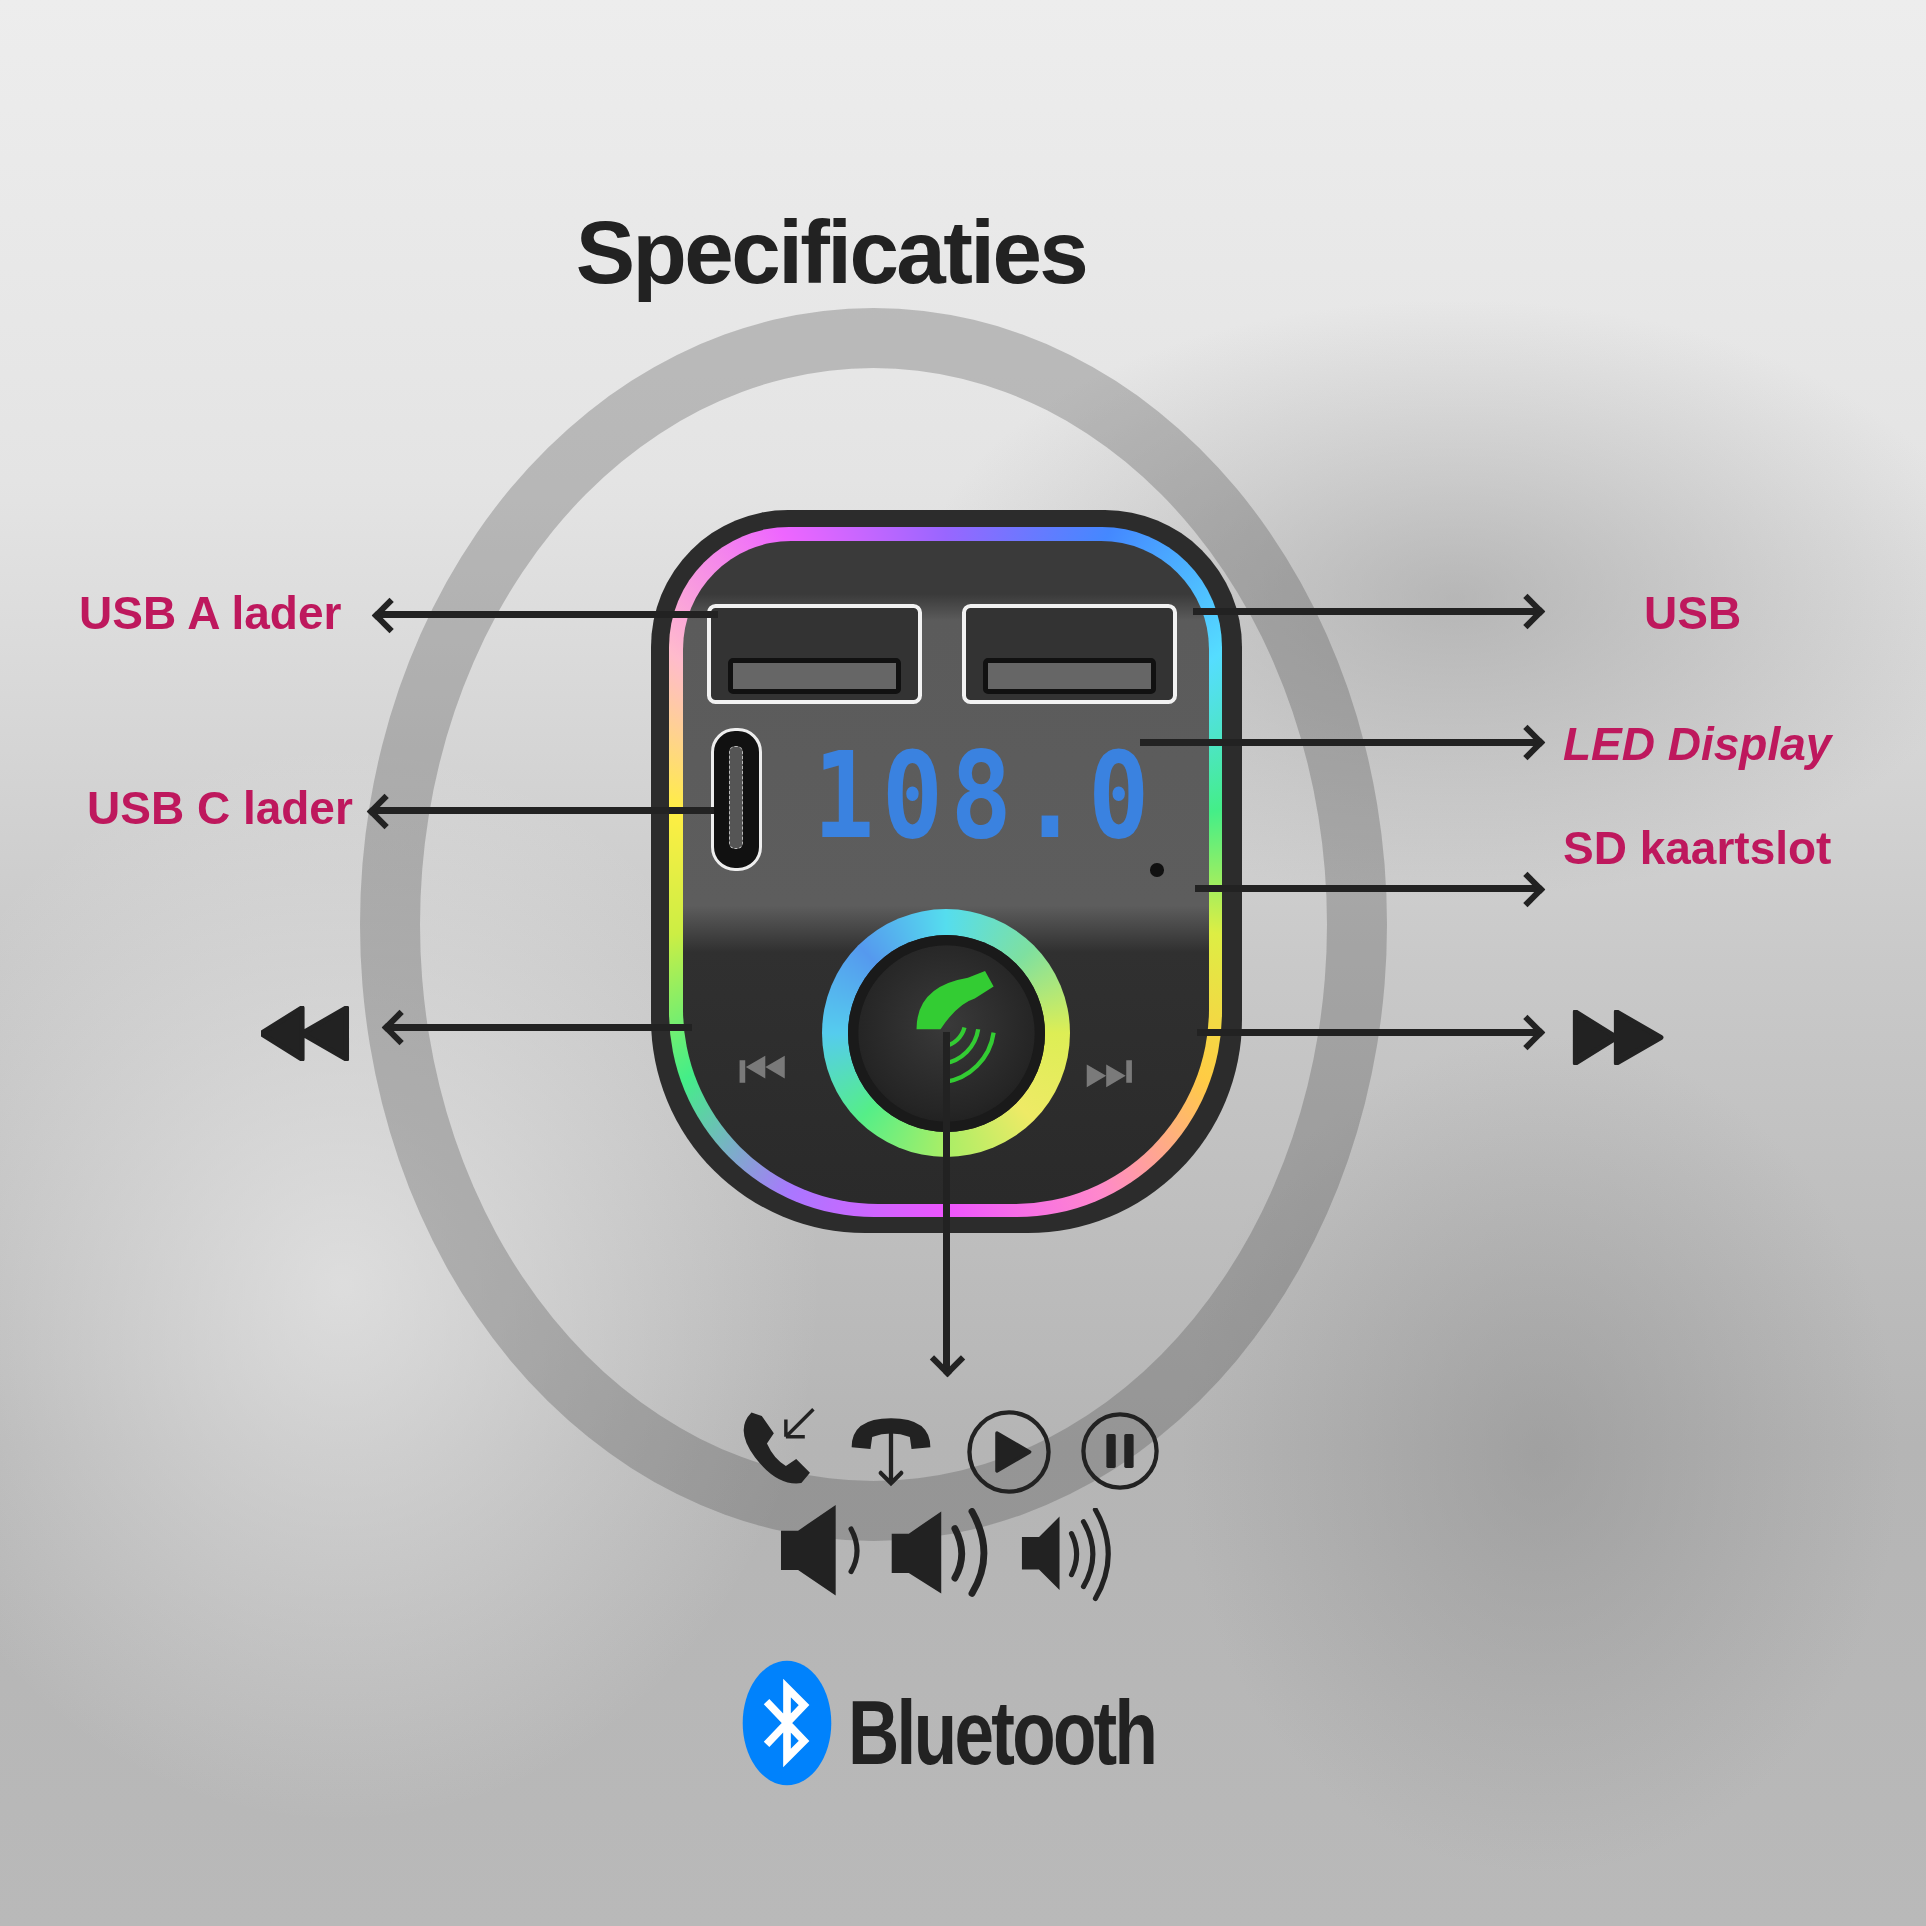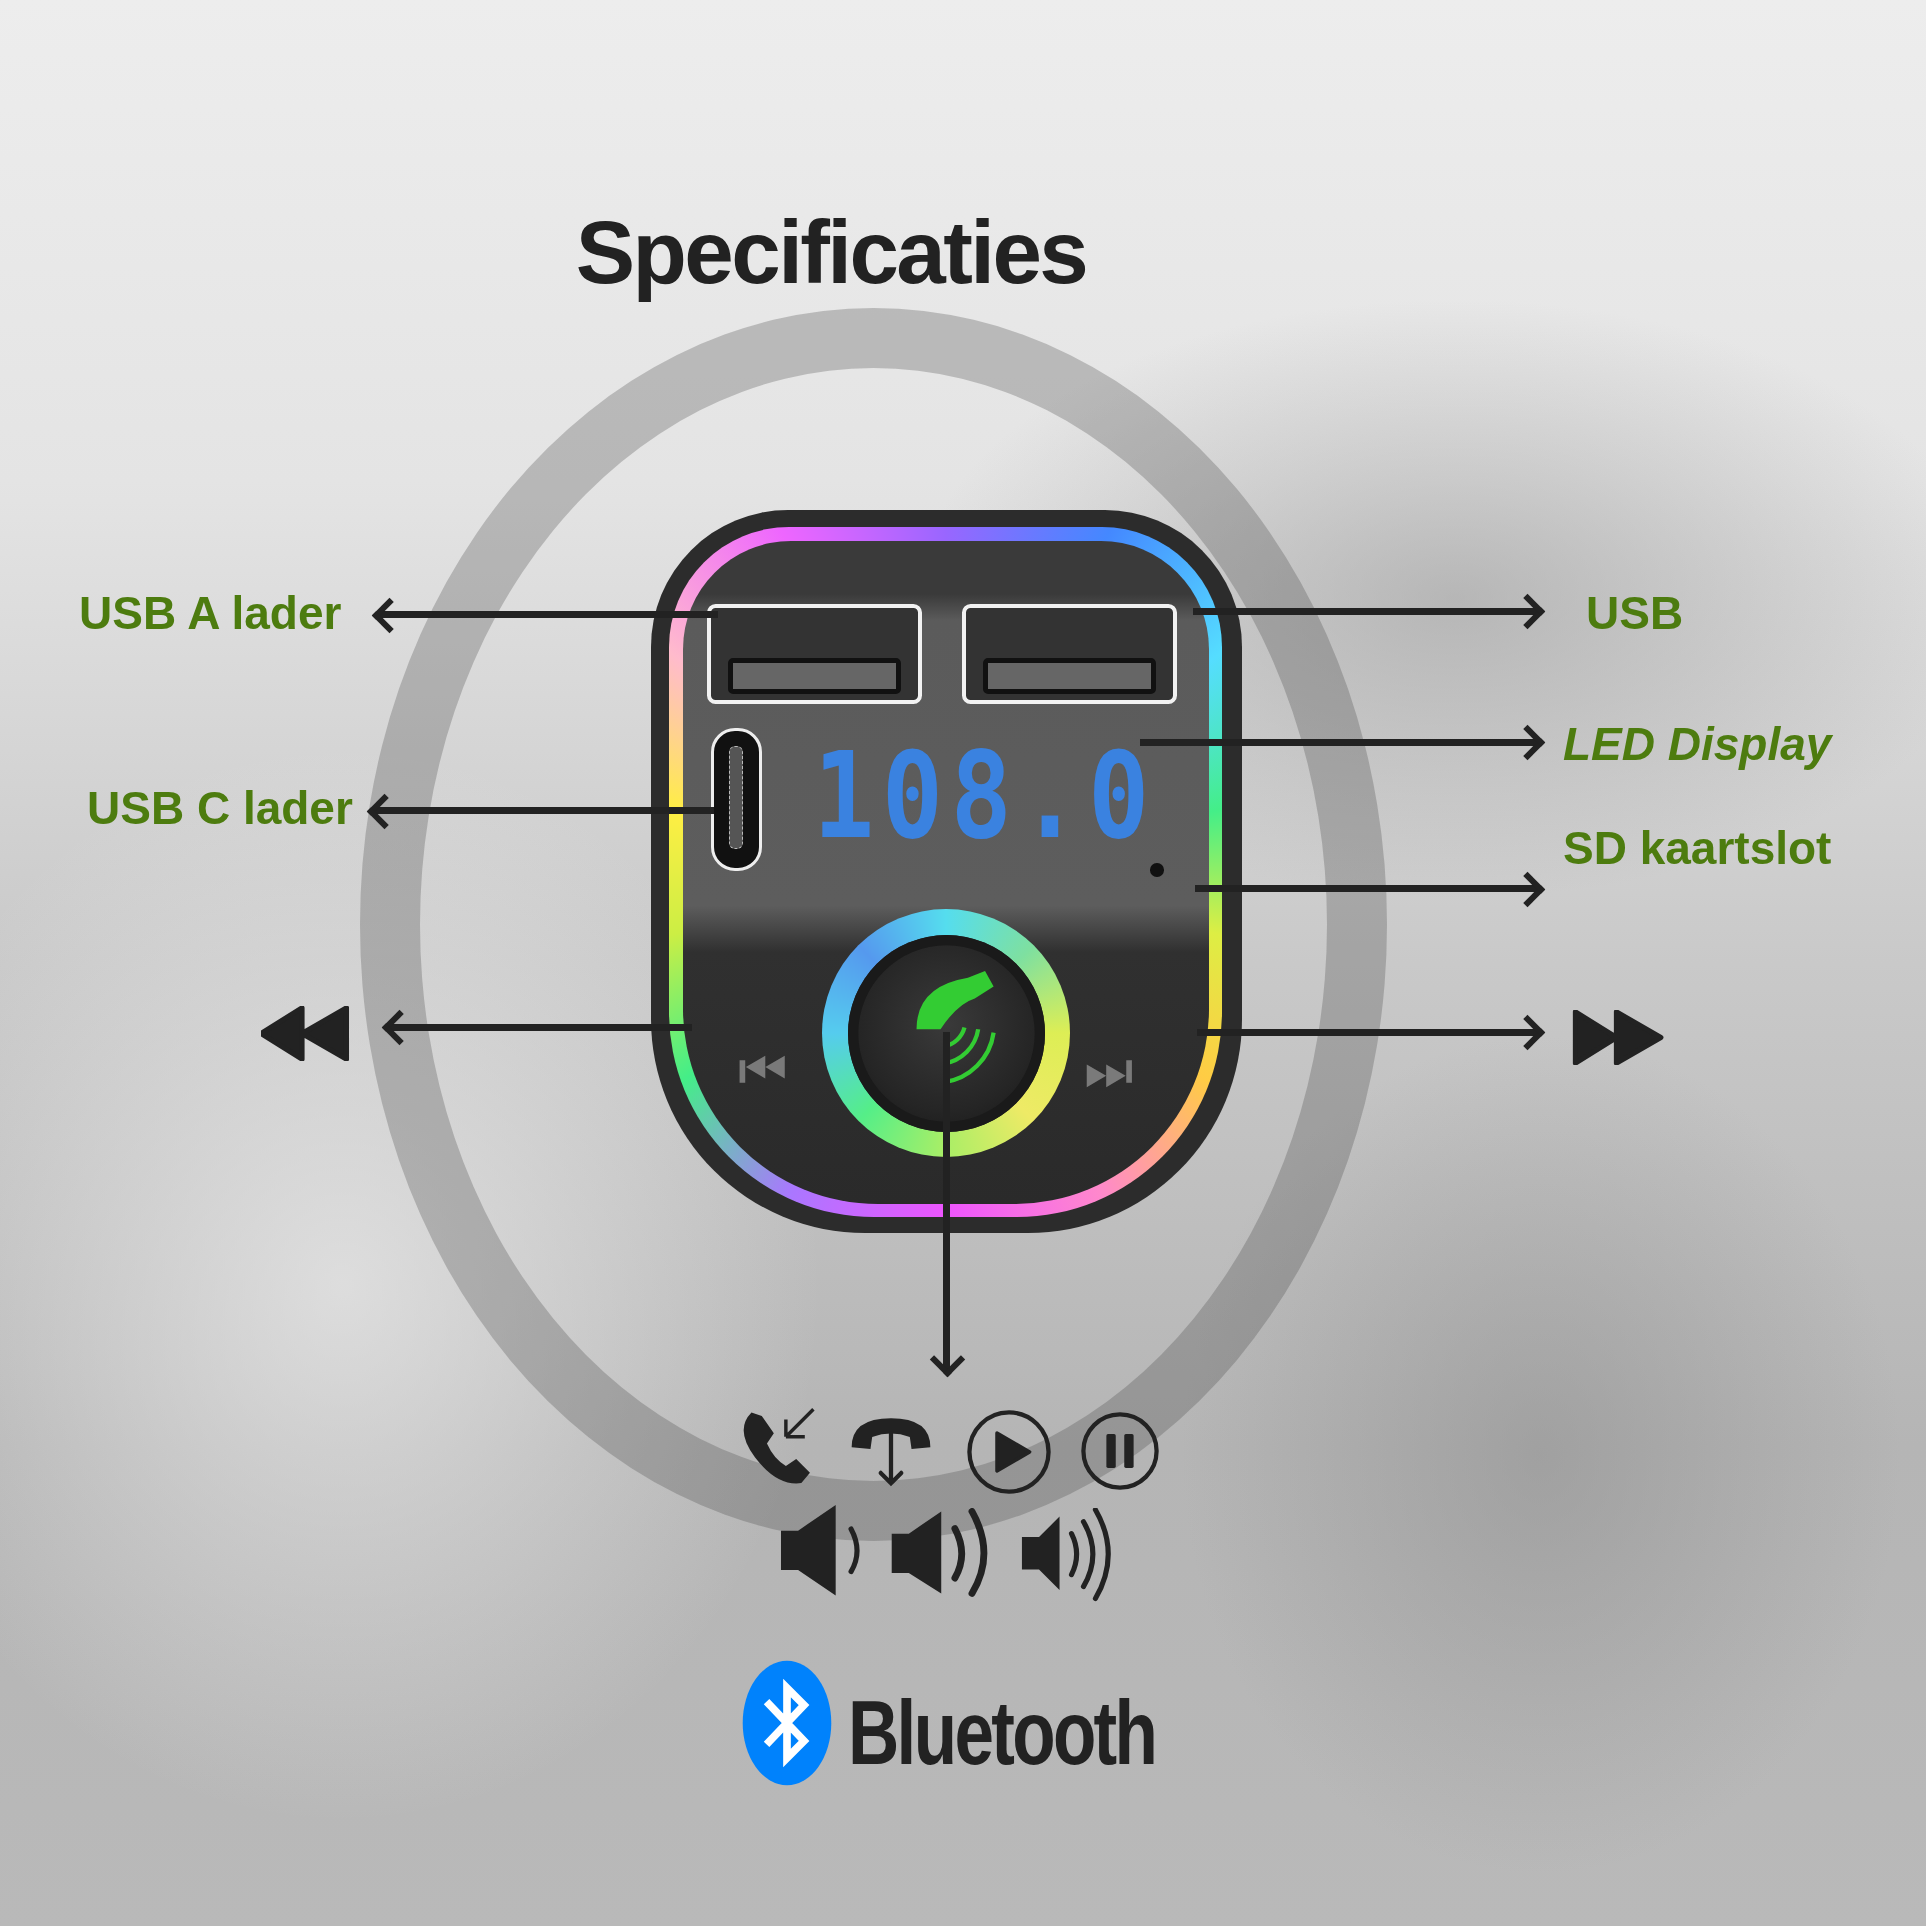--- a/index.html
+++ b/index.html
@@ -7,21 +7,21 @@
          font-family:"Liberation Sans", sans-serif; color:#222; }
   .bg { position:absolute; inset:0;
         background:
           radial-gradient(ellipse 770px 428px at 1455px 599px, rgba(150,150,150,.55), rgba(150,150,150,0) 70%),
           radial-gradient(ellipse 514px 599px at 1541px 1455px, rgba(140,140,140,.5), rgba(140,140,140,0) 70%),
           radial-gradient(ellipse 685px 770px at 342px 1284px, rgba(235,235,235,.7), rgba(235,235,235,0) 70%),
           linear-gradient(180deg, #ededed 0%, #e4e4e4 25%, #c9c9c9 50%, #b5b5b5 75%, #b9b9b9 100%); }
   .wheel { position:absolute; border-radius:50%; border:60px solid rgba(90,90,90,.35); }
   .title { position:absolute; left:0; width:1662px; top:201px; text-align:center;
            font-size:89px; font-weight:bold; letter-spacing:-2.6px; color:#222; }
-  .label { position:absolute; font-size:46px; font-weight:bold; color:#4d7c0f; white-space:nowrap; }
+  .label { position:absolute; font-size:46px; font-weight:bold; color:#be185d; white-space:nowrap; }
   .line { position:absolute; background:#222; }
   .ah { position:absolute; width:19px; height:19px; border-top:6.8px solid #222; border-left:6.8px solid #222; }
   .device { position:absolute; left:651px; top:510px; width:591px; height:723px;
             background:#2c2c2c; border-radius:137px 137px 214px 214px; }
   .rgb { position:absolute; left:669px; top:527px; width:553px; height:690px; border-radius:120px 120px 205px 205px;
          background:conic-gradient(from 0deg, #9966ff, #4488ff, #55ddff, #44ee88, #ddee44, #ffcc44, #ff88cc, #ee55ff, #aa77ff, #44ee88, #ccee44, #ffee44, #ffbbcc, #ee66ff, #9966ff); }
   .face { position:absolute; left:683px; top:541px; width:526px; height:663px; border-radius:108px 108px 195px 195px;
           background:linear-gradient(180deg,#3a3a3a 0%, #3a3a3a 8%, #5b5b5b 12%, #5d5d5d 55%, #303030 62%, #2a2a2a 100%); }
   .usb { position:absolute; top:604px; width:207px; height:92px; border:4.3px solid #f2f2f2; border-radius:8.6px; background:#333; }
   .usb .tongue { position:absolute; left:17px; right:17px; top:50px; height:26px; background:#666; border:5.1px solid #111; border-radius:5.1px; }
@@ -79,21 +79,21 @@
 <div class="line" style="left:377px;top:611px;width:341px;height:6.8px;"></div>
 <div class="ah" style="left:377px;top:603px;transform:rotate(-45deg);"></div>
 <div class="label" style="left:79px;top:586px;">USB A lader</div>
 
 <div class="line" style="left:372px;top:807px;width:342px;height:6.8px;"></div>
 <div class="ah" style="left:372px;top:799px;transform:rotate(-45deg);"></div>
 <div class="label" style="left:87px;top:781px;">USB C lader</div>
 
 <div class="line" style="left:1193px;top:608px;width:344px;height:6.8px;"></div>
 <div class="ah" style="left:1515px;top:599px;transform:rotate(135deg);"></div>
-<div class="label" style="left:1586px;top:586px;">USB</div>
+<div class="label" style="left:1644px;top:586px;">USB</div>
 
 <div class="line" style="left:1140px;top:739px;width:397px;height:6.8px;"></div>
 <div class="ah" style="left:1515px;top:730px;transform:rotate(135deg);"></div>
 <div class="label" style="left:1563px;top:717px;font-style:italic;">LED Display</div>
 
 <div class="line" style="left:1195px;top:885px;width:342px;height:6.8px;"></div>
 <div class="ah" style="left:1515px;top:877px;transform:rotate(135deg);"></div>
 <div class="label" style="left:1563px;top:821px;">SD kaartslot</div>
 
 <div class="line" style="left:387px;top:1024px;width:305px;height:6.8px;"></div>

